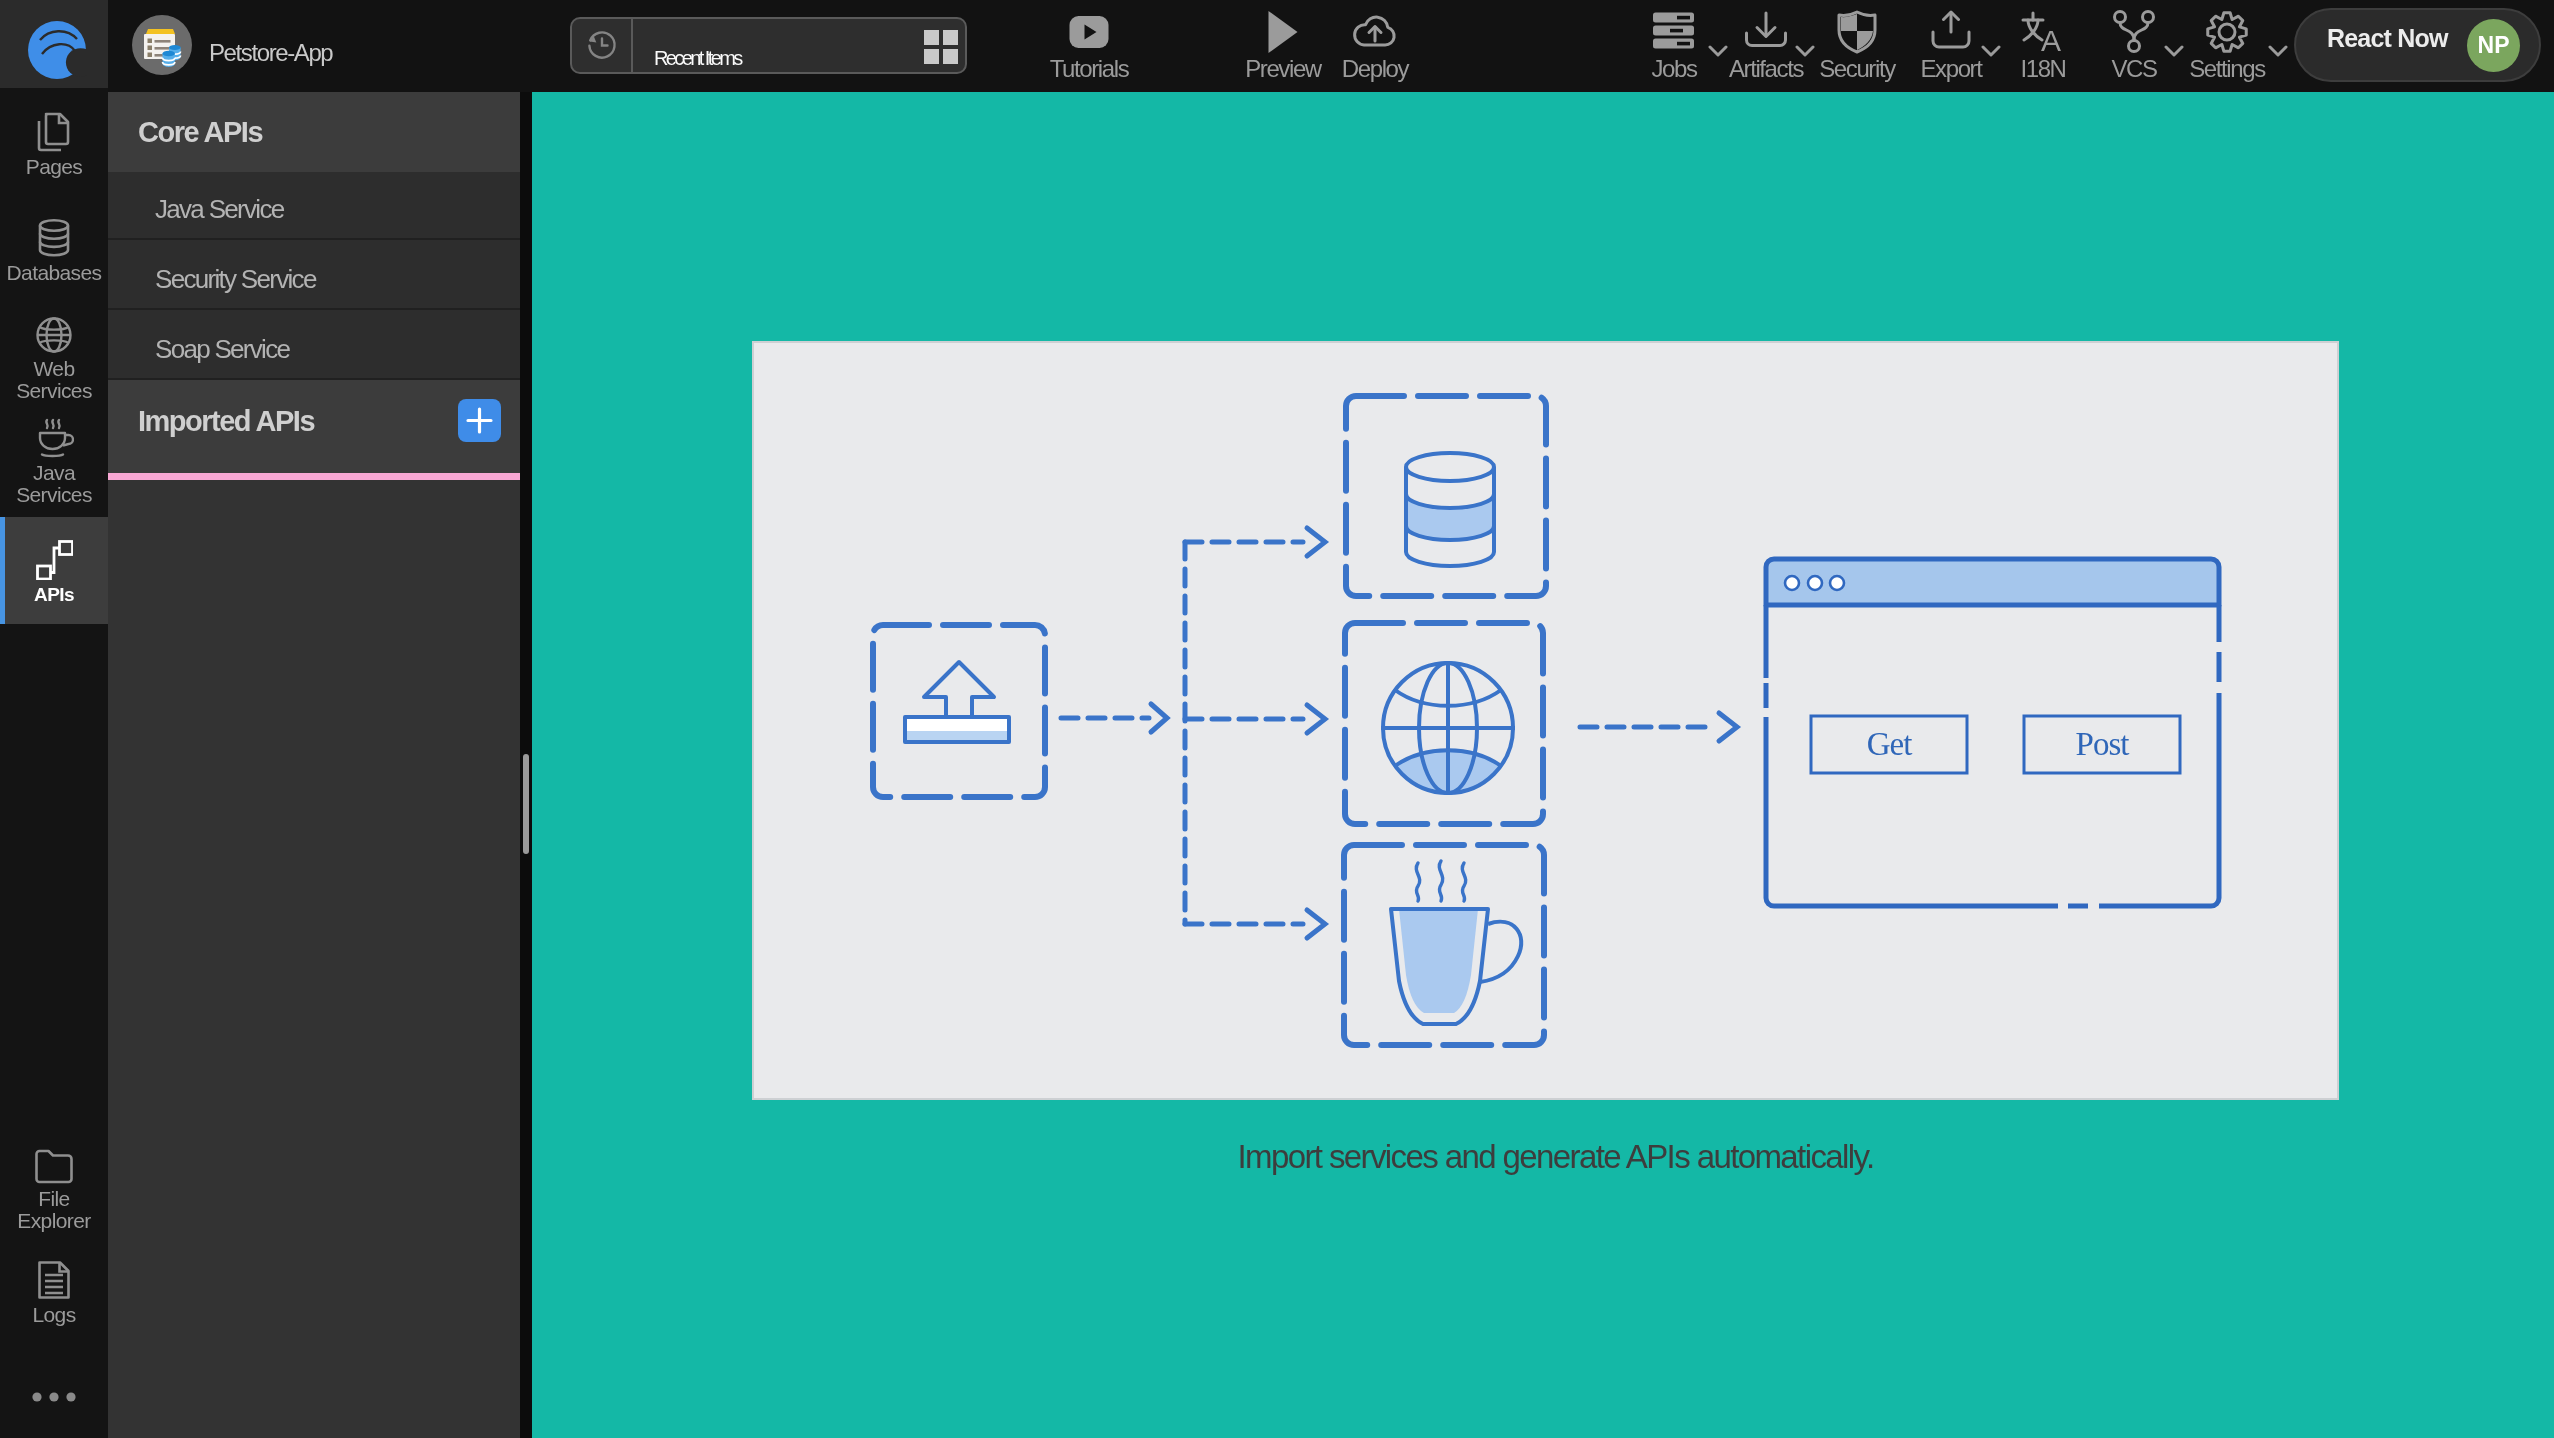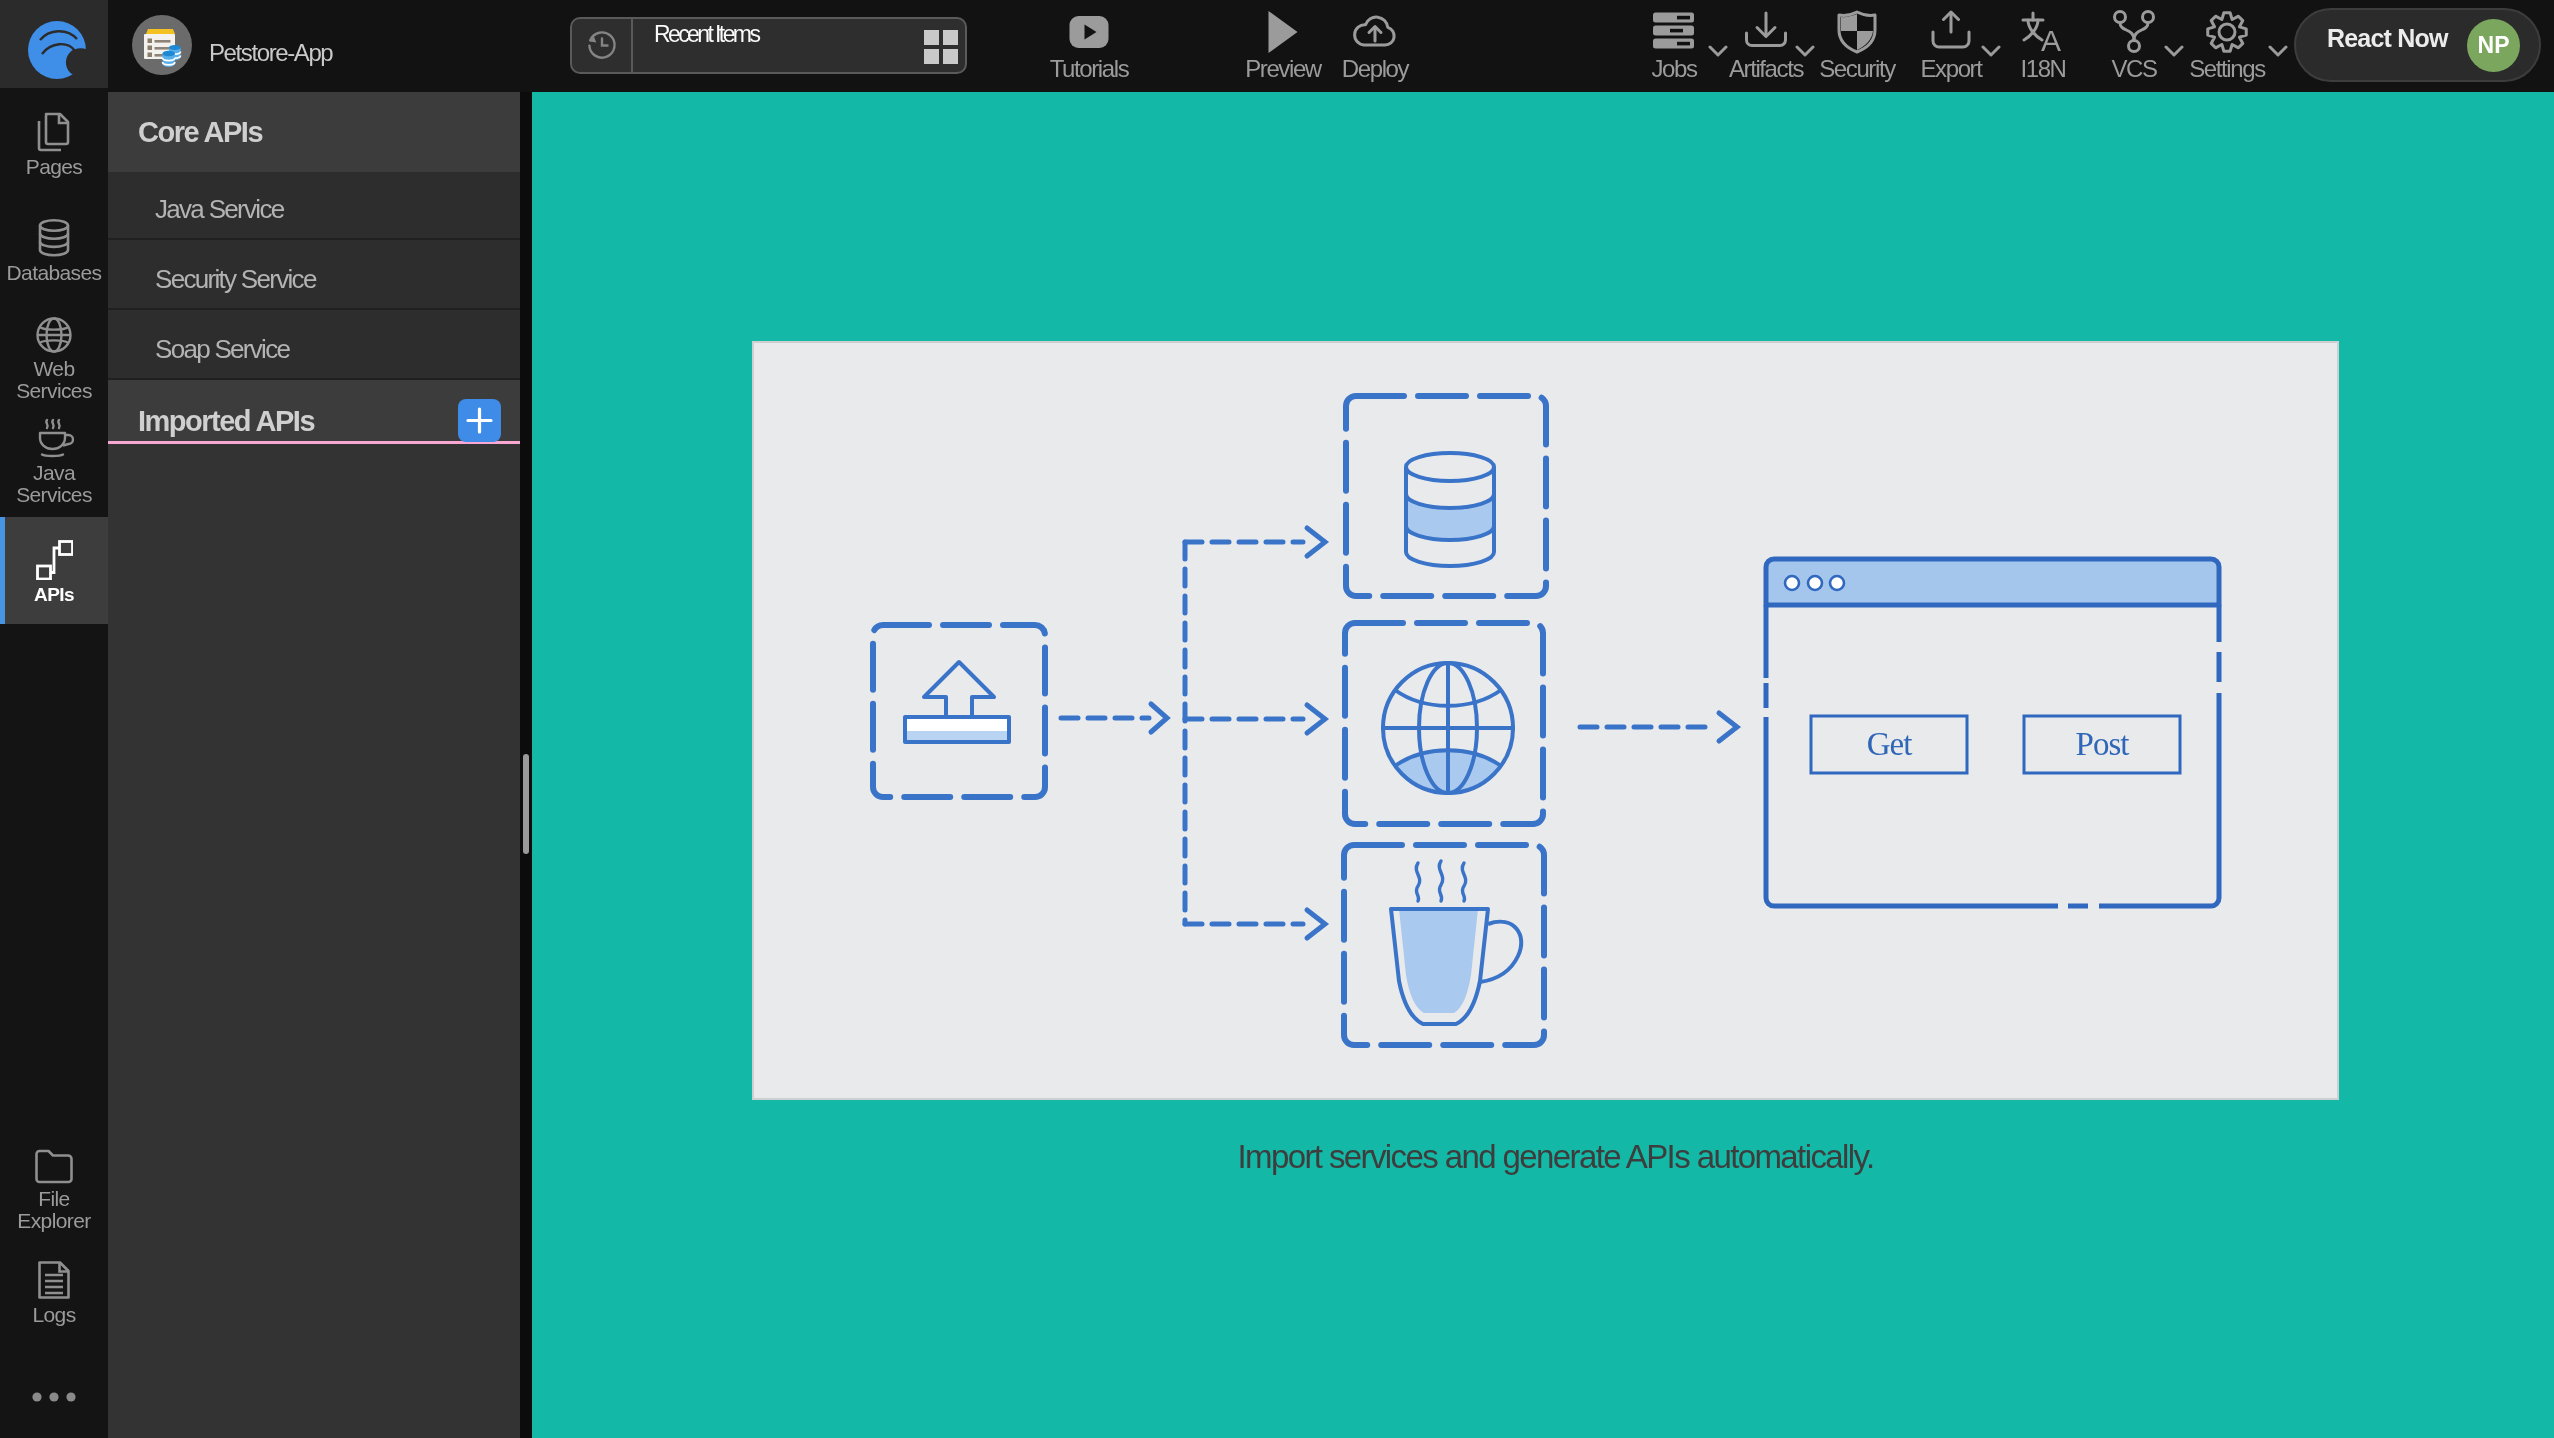--- a/index.html
+++ b/index.html
@@ -7,21 +7,21 @@
   font-family:"Liberation Sans", sans-serif; }
 #topbar { position:absolute; left:0; top:0; width:2554px; height:92px; background:#121212; }
 #logosq { position:absolute; left:0; top:0; width:108px; height:88px; background:#2b2b2b; }
 #logosq svg { position:absolute; left:27px; top:20px; }
 #appicon { position:absolute; left:132px; top:15px; width:60px; height:60px; border-radius:50%; background:#6b6b6b; }
 #appname { position:absolute; left:209px; top:39px; font-size:24px; color:#c9c9c9; letter-spacing:-1.4px; }
 #searchbox { position:absolute; left:570px; top:17px; width:397px; height:57px;
   background:#2e2e2e; border:2px solid #5a5a5a; border-radius:10px; }
 #sbleft { position:absolute; left:0; top:0; width:61px; height:53px; border-right:2px solid #5a5a5a; }
 #sbleft svg { position:absolute; left:14px; top:10px; }
-#sbtext { position:absolute; left:82px; top:2px; font-size:23px; color:#fafafa; letter-spacing:-2.6px; }
+#sbtext { position:absolute; left:82px; top:28px; font-size:20px; color:#fafafa; letter-spacing:-2.6px; }
 #sbgrid { position:absolute; left:352px; top:11px; }
 .titem { position:absolute; top:0; width:160px; height:92px; }
 .titem svg.micon { position:absolute; top:10px; left:50%; transform:translateX(-50%); }
 .titem .lbl { position:absolute; top:55px; width:100%; text-align:center;
   font-size:24px; line-height:27px; color:#9b9b9b; letter-spacing:-1.4px; }
 .chev { position:absolute; top:45px; }
 #reactpill { position:absolute; left:2294px; top:8px; width:247px; height:74px;
   background:#2b2b2b; border:2px solid #3d3d3d; border-radius:38px; }
 #reactpill .rtxt { position:absolute; left:31px; top:14px; font-size:25px; font-weight:700; color:#ececec; letter-spacing:-0.8px; }
 #reactpill .np { position:absolute; left:171px; top:9px; width:53px; height:53px; border-radius:50%;
@@ -283,21 +283,21 @@
     </div>
   <div class="prow" style="top:80px;height:68px;">
       <span style="top:22px;">Java Service</span>
     </div>
   <div class="prow" style="top:148px;height:70px;padding-left:47px;">
       <span style="top:24px;">Security Service</span>
     </div>
   <div class="prow" style="top:218px;height:70px;">
       <span style="top:24px;">Soap Service</span>
     </div>
-  <div class="phead" style="top:288px;height:64px;border-bottom:3px solid #f9a8d4;padding-left:40px;">
+  <div class="phead" style="top:288px;height:100px;border-bottom:7px solid #f9a8d4;padding-left:40px;">
     <span class="ht" style="top:25px;">Imported APIs</span>
     <div id="plusbtn">
       <svg width="27" height="27" viewBox="0 0 27 27" stroke="#fff" stroke-width="3.2" stroke-linecap="round">
         <path d="M13.5 2 V25 M2 13.5 H25"></path>
       </svg>
     </div>
   </div>
 </div>
 <div id="scrollstrip">
     <div id="scrollthumb"></div>

